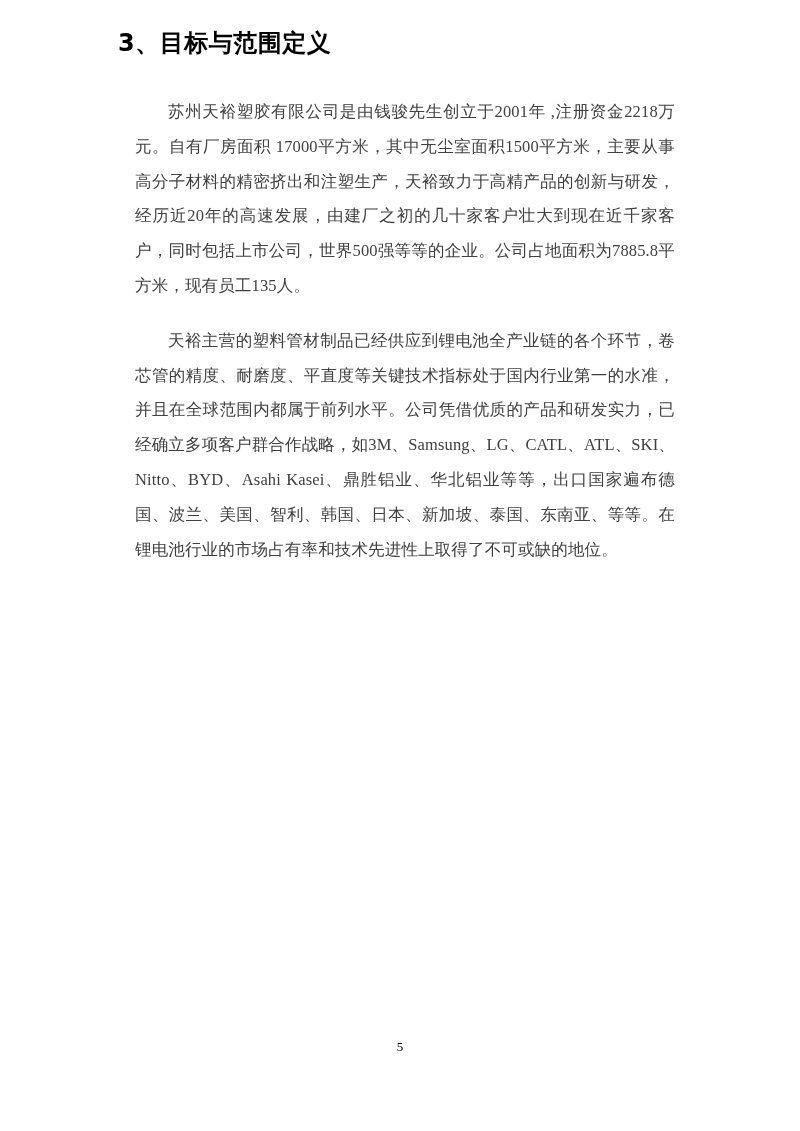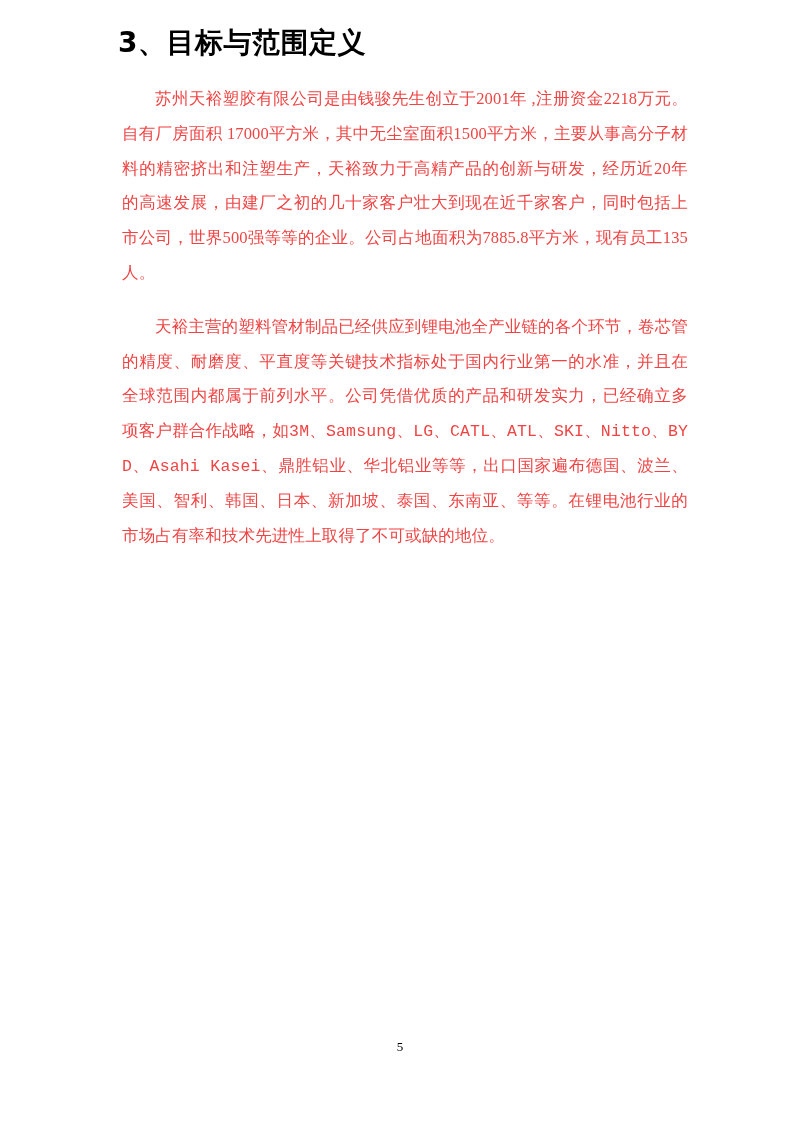--- a/index.html
+++ b/index.html
@@ -30,21 +30,21 @@
     position: absolute;
     left: 118px;
     top: 0;
     width: 574px;
   }
 
   
   .h1 {
     font-family: "DejaVu Sans", "Liberation Sans", sans-serif;
     font-weight: bold;
-    font-size: 28px;
+    font-size: 24px;
     line-height: 26px;
     letter-spacing: 0.5px;
     margin: 0;
     padding-top: 30px;
     color: #000;
     white-space: pre;
   }
 
   .h2 {
     font-family: "DejaVu Sans", "Liberation Sans", sans-serif;
@@ -57,35 +57,34 @@
     color: #000;
     white-space: pre;
   }
 
   
   .body-block {
     padding-top: 22px;
   }
 
   p.para {
-    margin: 4px;
+    margin: 17px;
     font-family: "Liberation Serif", "DejaVu Serif", serif;
     font-size: 16.5px;
     line-height: 34.8px;
     text-align: justify;
     text-justify: inter-character;
     text-indent: 2em;
     letter-spacing: 0.15px;
-    color: #ef4444;
+    color: #404040;
     word-break: break-all;
   }
 
   p.para.spaced {
     margin-top: 20px;
-    font-family: Liberation Mono, monospace;
   }
 
   
   .page-number {
     position: absolute;
     left: 0;
     top: 1038px;
     width: 800px;
     text-align: center;
     font-family: "Liberation Serif", "DejaVu Serif", serif;

